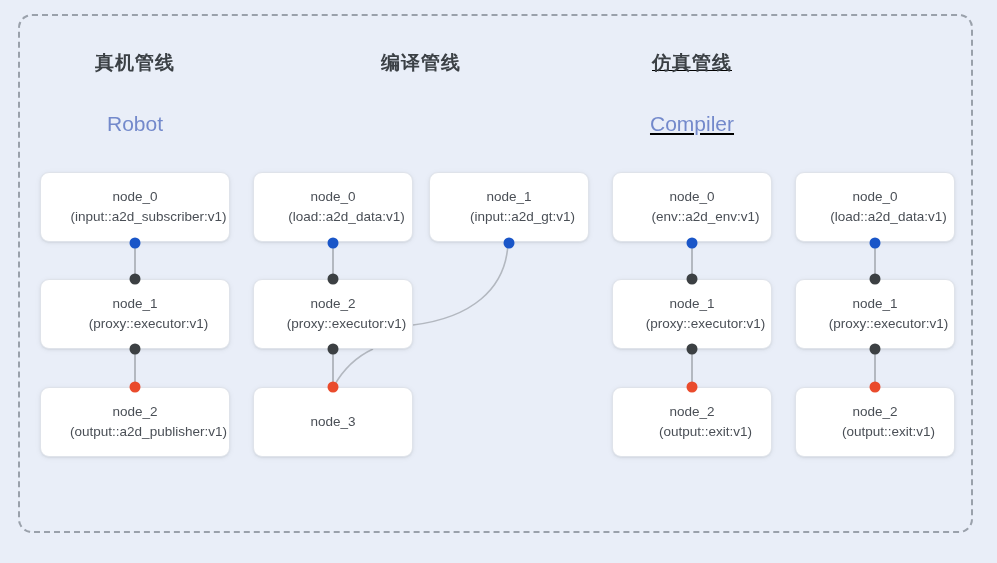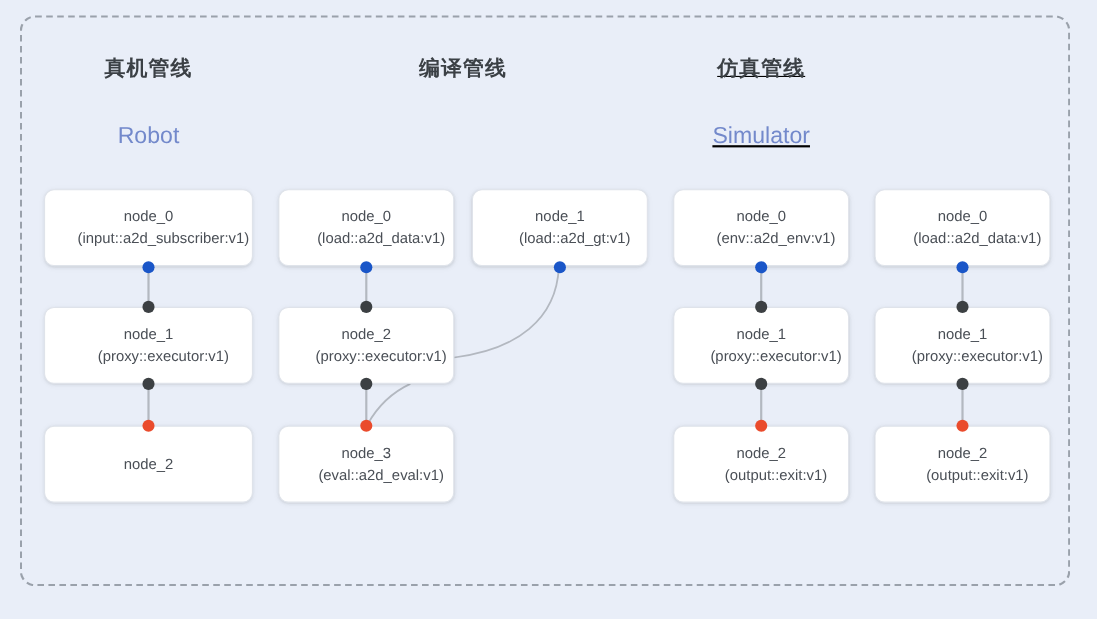--- a/index.html
+++ b/index.html
@@ -150,63 +150,63 @@
     <div class="node" style="left:40px; top:172px; width:190px; height:70px;">
       <div class="node-title">node_0</div>
       <div class="node-sub">(input::a2d_subscriber:v1)</div>
     </div>
     <div class="node" style="left:40px; top:279px; width:190px; height:70px;">
       <div class="node-title">node_1</div>
       <div class="node-sub">(proxy::executor:v1)</div>
     </div>
     <div class="node" style="left:40px; top:387px; width:190px; height:70px;">
       <div class="node-title">node_2</div>
+      <div class="node-sub">(output::a2d_publisher:v1)</div>
     </div>
 
     <div class="edge-line" style="left:134px; top:242px; height:38px;"></div>
     <div class="edge-line" style="left:134px; top:349px; height:39px;"></div>
 
     <div class="port blue" style="left:135px; top:243px;"></div>
     <div class="port black" style="left:135px; top:279px;"></div>
     <div class="port black" style="left:135px; top:349px;"></div>
     <div class="port red" style="left:135px; top:387px;"></div>
 
     <div class="column" style="left:253px; width:336px;">
       <div class="col-title">编译管线</div>
     </div>
 
     <div class="node" style="left:253px; top:172px; width:160px; height:70px;">
       <div class="node-title">node_0</div>
       <div class="node-sub">(load::a2d_data:v1)</div>
     </div>
     <div class="node" style="left:429px; top:172px; width:160px; height:70px;">
       <div class="node-title">node_1</div>
-      <div class="node-sub">(load::a2d_gt:v1)</div>
+      <div class="node-sub">(input::a2d_gt:v1)</div>
     </div>
     <div class="node" style="left:253px; top:279px; width:160px; height:70px;">
       <div class="node-title">node_2</div>
       <div class="node-sub">(proxy::executor:v1)</div>
     </div>
     <div class="node" style="left:253px; top:387px; width:160px; height:70px;">
       <div class="node-title">node_3</div>
-      <div class="node-sub">(eval::a2d_eval:v1)</div>
     </div>
 
     <div class="edge-line" style="left:332px; top:242px; height:38px;"></div>
     <div class="edge-line" style="left:332px; top:349px; height:39px;"></div>
 
     <div class="port blue" style="left:333px; top:243px;"></div>
     <div class="port blue" style="left:509px; top:243px;"></div>
     <div class="port black" style="left:333px; top:279px;"></div>
     <div class="port black" style="left:333px; top:349px;"></div>
     <div class="port red" style="left:333px; top:387px;"></div>
 
     <div class="column" style="left:612px; width:160px;text-decoration:underline;">
       <div class="col-title">仿真管线</div>
-      <div class="col-subtitle">Simulator</div>
+      <div class="col-subtitle">Compiler</div>
     </div>
 
     <div class="node" style="left:612px; top:172px; width:160px; height:70px;">
       <div class="node-title">node_0</div>
       <div class="node-sub">(env::a2d_env:v1)</div>
     </div>
     <div class="node" style="left:612px; top:279px; width:160px; height:70px;">
       <div class="node-title">node_1</div>
       <div class="node-sub">(proxy::executor:v1)</div>
     </div>

